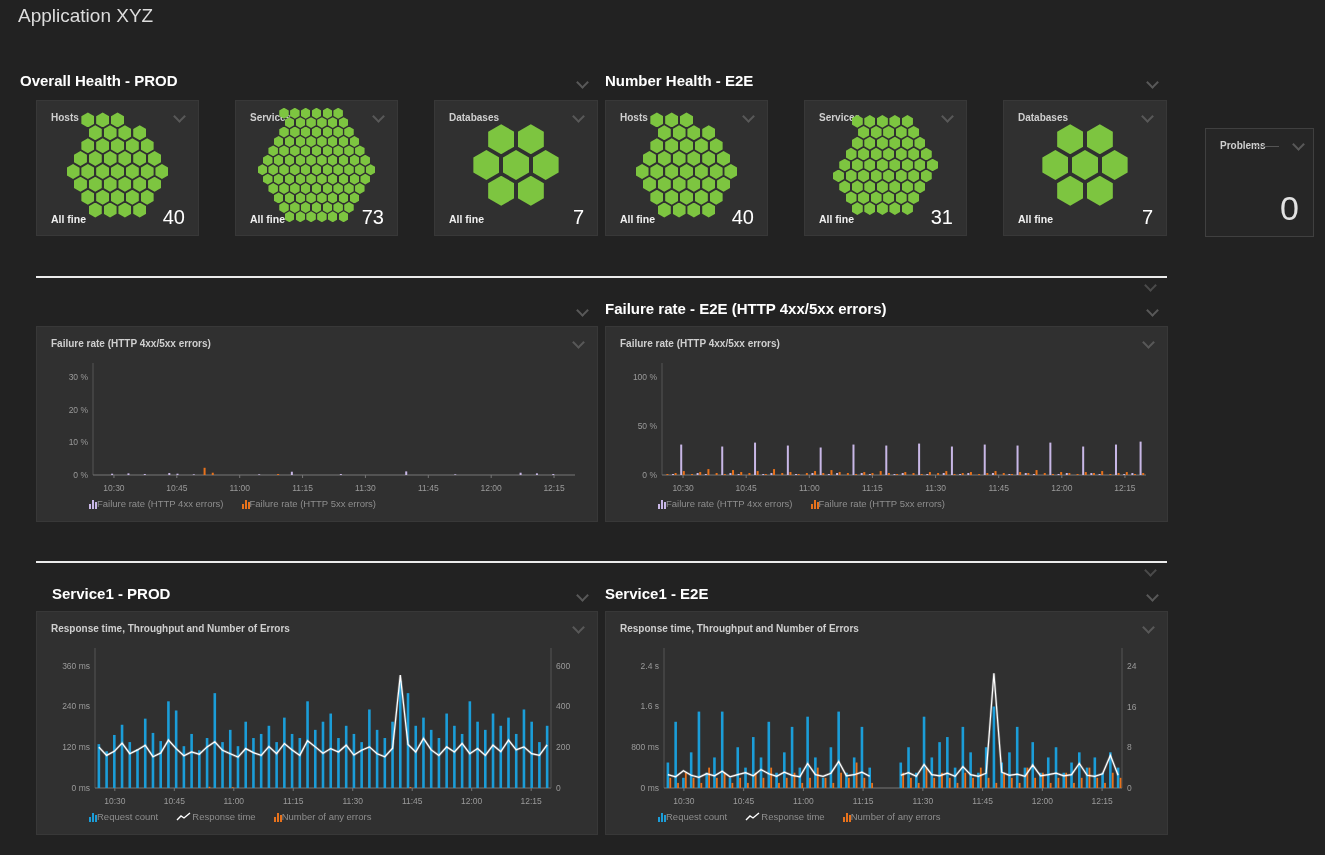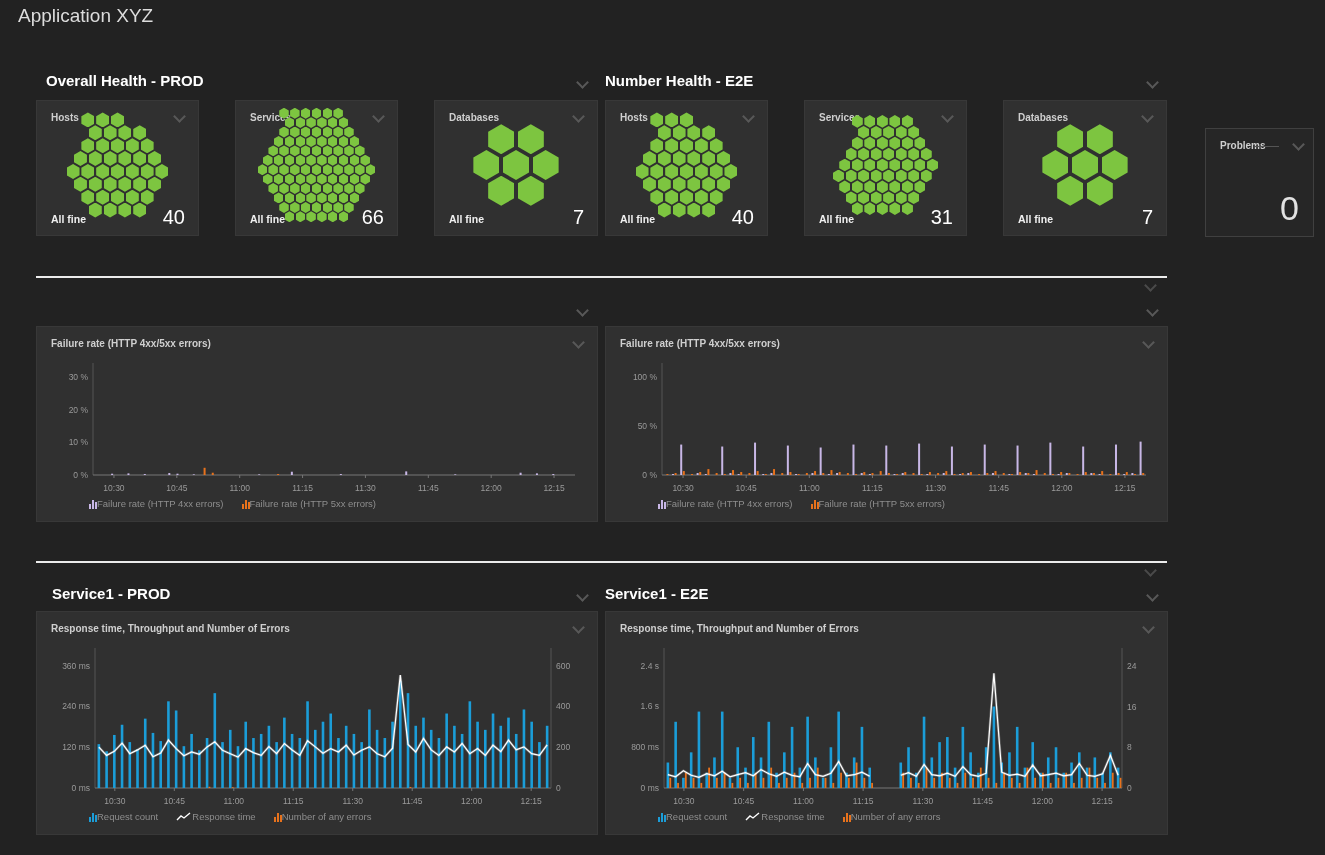--- a/index.html
+++ b/index.html
@@ -27,21 +27,21 @@
   .licon i{display:block;width:2px;}
   text{font-family:"Liberation Sans", sans-serif;}
 </style>
 </head>
 <body>
 
 <div id="canvas">
 
   <div class="app-title">Application XYZ</div>
 
-  <div class="sec-h" style="left:46px;top:72px;">Overall Health - PROD</div>
+  <div class="sec-h" style="left:20px;top:72px;">Overall Health - PROD</div>
   <span class="chev sec-chev" style="left:578px;top:78px;"></span>
   <div class="sec-h" style="left:605px;top:72px;">Number Health - E2E</div>
   <span class="chev sec-chev" style="left:1148px;top:78px;"></span>
 
   <div class="tile" style="left:36px;top:100px;width:163px;height:136px;">
     <div class="tile-title">Hosts</div>
     <span class="chev tile-chev"></span>
     <div class="hexwrap">
         <div class="hex" style="width: 13px; height: 15.0111px; left: 74px; top: 42.9412px; background: rgb(125, 197, 64); clip-path: polygon(50% 0px, 100% 25%, 100% 75%, 50% 100%, 0px 75%, 0px 25%);"></div>
         <div class="hex" style="width: 13px; height: 15.0111px; left: 66.59px; top: 30.0478px; background: rgb(125, 197, 64); clip-path: polygon(50% 0px, 100% 25%, 100% 75%, 50% 100%, 0px 75%, 0px 25%);"></div>
@@ -183,21 +183,21 @@
         <div class="hex" style="width: 9.5px; height: 10.9697px; left: 37.845px; top: 14.9599px; background: rgb(125, 197, 64); clip-path: polygon(50% 0px, 100% 25%, 100% 75%, 50% 100%, 0px 75%, 0px 25%);"></div>
         <div class="hex" style="width: 9.5px; height: 10.9697px; left: 43.26px; top: 5.53783px; background: rgb(125, 197, 64); clip-path: polygon(50% 0px, 100% 25%, 100% 75%, 50% 100%, 0px 75%, 0px 25%);"></div>
         <div class="hex" style="width: 9.5px; height: 10.9697px; left: 43.26px; top: -13.3064px; background: rgb(125, 197, 64); clip-path: polygon(50% 0px, 100% 25%, 100% 75%, 50% 100%, 0px 75%, 0px 25%);"></div>
         <div class="hex" style="width: 9.5px; height: 10.9697px; left: 54.09px; top: -13.3064px; background: rgb(125, 197, 64); clip-path: polygon(50% 0px, 100% 25%, 100% 75%, 50% 100%, 0px 75%, 0px 25%);"></div>
         <div class="hex" style="width: 9.5px; height: 10.9697px; left: 64.92px; top: -13.3064px; background: rgb(125, 197, 64); clip-path: polygon(50% 0px, 100% 25%, 100% 75%, 50% 100%, 0px 75%, 0px 25%);"></div>
         <div class="hex" style="width: 9.5px; height: 10.9697px; left: 75.75px; top: -13.3064px; background: rgb(125, 197, 64); clip-path: polygon(50% 0px, 100% 25%, 100% 75%, 50% 100%, 0px 75%, 0px 25%);"></div>
         <div class="hex" style="width: 9.5px; height: 10.9697px; left: 86.58px; top: -13.3064px; background: rgb(125, 197, 64); clip-path: polygon(50% 0px, 100% 25%, 100% 75%, 50% 100%, 0px 75%, 0px 25%);"></div>
         <div class="hex" style="width: 9.5px; height: 10.9697px; left: 97.41px; top: -13.3064px; background: rgb(125, 197, 64); clip-path: polygon(50% 0px, 100% 25%, 100% 75%, 50% 100%, 0px 75%, 0px 25%);"></div>
       </div>
     <div class="allfine">All fine</div>
-    <div class="count">66</div>
+    <div class="count">73</div>
   </div>
   <div class="tile" style="left:434px;top:100px;width:164px;height:136px;">
     <div class="tile-title">Databases</div>
     <span class="chev tile-chev"></span>
     <div class="hexwrap">
         <div class="hex" style="width: 26px; height: 30.0222px; left: 68px; top: 28.9889px; background: rgb(125, 197, 64); clip-path: polygon(50% 0px, 100% 25%, 100% 75%, 50% 100%, 0px 75%, 0px 25%);"></div>
         <div class="hex" style="width: 26px; height: 30.0222px; left: 53.18px; top: 3.2021px; background: rgb(125, 197, 64); clip-path: polygon(50% 0px, 100% 25%, 100% 75%, 50% 100%, 0px 75%, 0px 25%);"></div>
         <div class="hex" style="width: 26px; height: 30.0222px; left: 82.82px; top: 3.2021px; background: rgb(125, 197, 64); clip-path: polygon(50% 0px, 100% 25%, 100% 75%, 50% 100%, 0px 75%, 0px 25%);"></div>
         <div class="hex" style="width: 26px; height: 30.0222px; left: 97.64px; top: 28.9889px; background: rgb(125, 197, 64); clip-path: polygon(50% 0px, 100% 25%, 100% 75%, 50% 100%, 0px 75%, 0px 25%);"></div>
         <div class="hex" style="width: 26px; height: 30.0222px; left: 82.82px; top: 54.7757px; background: rgb(125, 197, 64); clip-path: polygon(50% 0px, 100% 25%, 100% 75%, 50% 100%, 0px 75%, 0px 25%);"></div>
@@ -341,20 +341,21 @@
     <div class="tile-title">Problems</div>
     <span class="spark"></span>
     <span class="chev tile-chev" style="right:10px;"></span>
     <div class="problems-count">0</div>
   </div>
 
   <div class="divider" style="left:36px;top:276px;width:1131px;"></div>
   <span class="chev sec-chev" style="left:1146px;top:281px;border-color:#4a4a4a;"></span>
 
   <span class="chev sec-chev" style="left:578px;top:306px;"></span>
+  <div class="sec-h" style="left:605px;top:300px;">Failure rate - E2E (HTTP 4xx/5xx errors)</div>
   <span class="chev sec-chev" style="left:1148px;top:306px;"></span>
 
   <div class="tile" style="left:36px;top:326px;width:562px;height:196px;">
     <div class="tile-title">Failure rate (HTTP 4xx/5xx errors)</div>
     <span class="chev tile-chev"></span>
     <svg class="chart" width="546" height="140" viewBox="0 0 546 140">
         <line x1="50" y1="6" x2="50" y2="118" stroke="#555" stroke-width="1"></line>
         <line x1="50" y1="118" x2="532" y2="118" stroke="#767676" stroke-width="1"></line>
         <text x="45" y="121" text-anchor="end" font-size="8.5" fill="#9a9a9a">0 %</text>
         <text x="45" y="88.27272727272728" text-anchor="end" font-size="8.5" fill="#9a9a9a">10 %</text>

